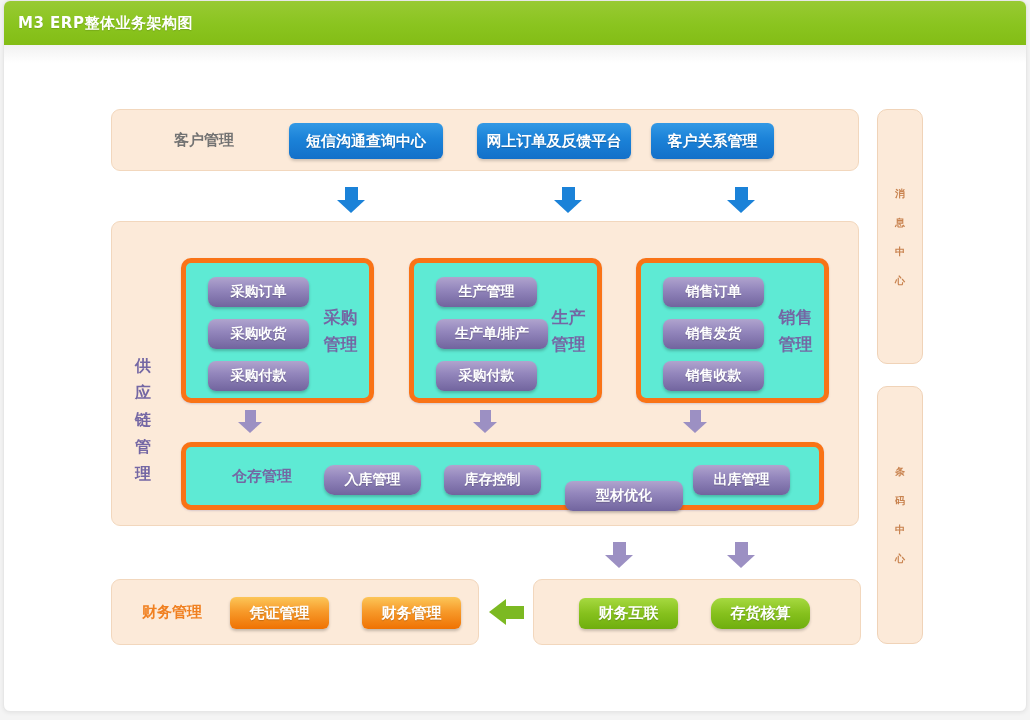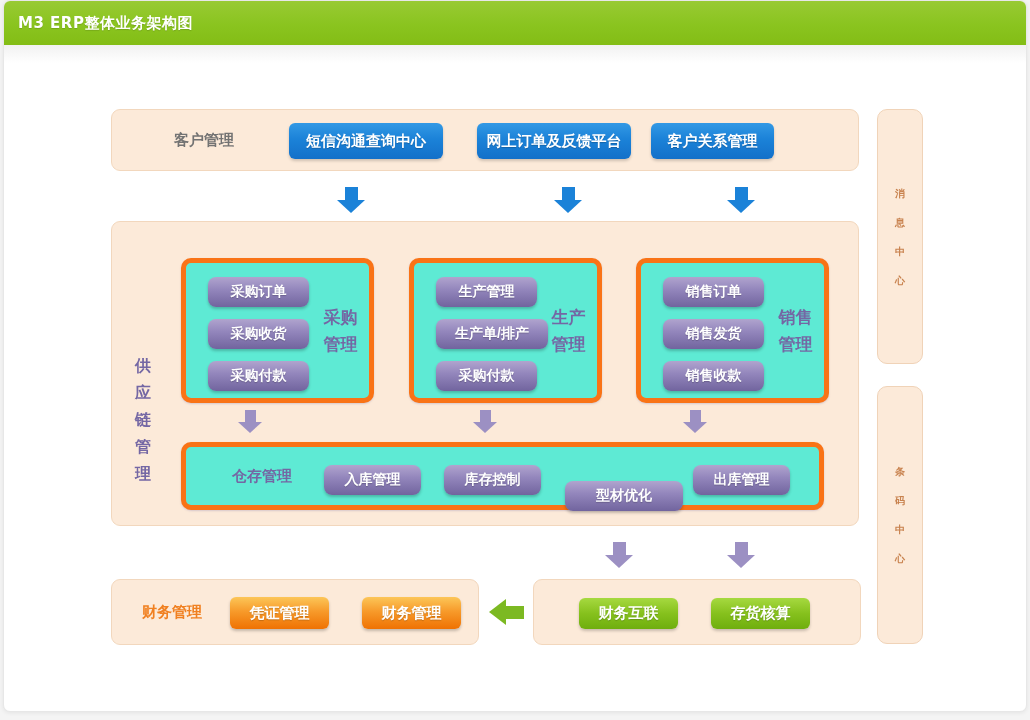--- a/index.html
+++ b/index.html
@@ -171,21 +171,21 @@
           <div class="shaft"></div>
           <div class="head"></div>
         </div>
       <div class="arrow-down purple sm" style="left:571px; top:188px;">
           <div class="shaft"></div>
           <div class="head"></div>
         </div>
 
       <div class="group-box" style="left:69px; top:220px; width:643px; height:68px;">
         <div class="label label-purple" style="left:46px; top:0; height:100%;">仓存管理</div>
-        <button class="btn btn-purple" style="left:138px; top:18px; width:97px; height:30px;">入库管理</button>
+        <button class="btn btn-purple" style="left:138px; top:18px; width:97px; height:30px;border-radius:10px;">入库管理</button>
         <button class="btn btn-purple" style="left:258px; top:18px; width:97px; height:30px;">库存控制</button>
         <button class="btn btn-purple" style="left:379px; top:34px; width:118px; height:30px;">型材优化</button>
         <button class="btn btn-purple" style="left:507px; top:18px; width:97px; height:30px;">出库管理</button>
       </div>
     </div>
 
     <div class="arrow-down purple" style="left:601px; top:541px;">
         <div class="shaft"></div>
         <div class="head"></div>
       </div>
@@ -200,21 +200,21 @@
       <button class="btn btn-orange" style="left:250px; top:17px; width:99px; height:32px;">财务管理</button>
     </div>
 
     <div class="arrow-left" style="left:485px; top:598px;">
       <div class="head"></div>
         <div class="shaft"></div>
     </div>
 
     <div class="box-peach" style="left:529px; top:578px; width:328px; height:66px;">
       <button class="btn btn-green" style="left:45px; top:18px; width:99px; height:31px;">财务互联</button>
-      <button class="btn btn-green" style="left:177px; top:18px; width:99px; height:31px;">存货核算</button>
+      <button class="btn btn-green" style="left:177px; top:18px; width:99px; height:31px;border-radius:11px;">存货核算</button>
     </div>
 
     <div class="side-panel" style="left:873px; top:108px; height:255px;">
       <span>消息中心</span>
     </div>
     <div class="side-panel" style="left:873px; top:385px; height:258px;">
       <span>条码中心</span>
     </div>
 
   </div>

